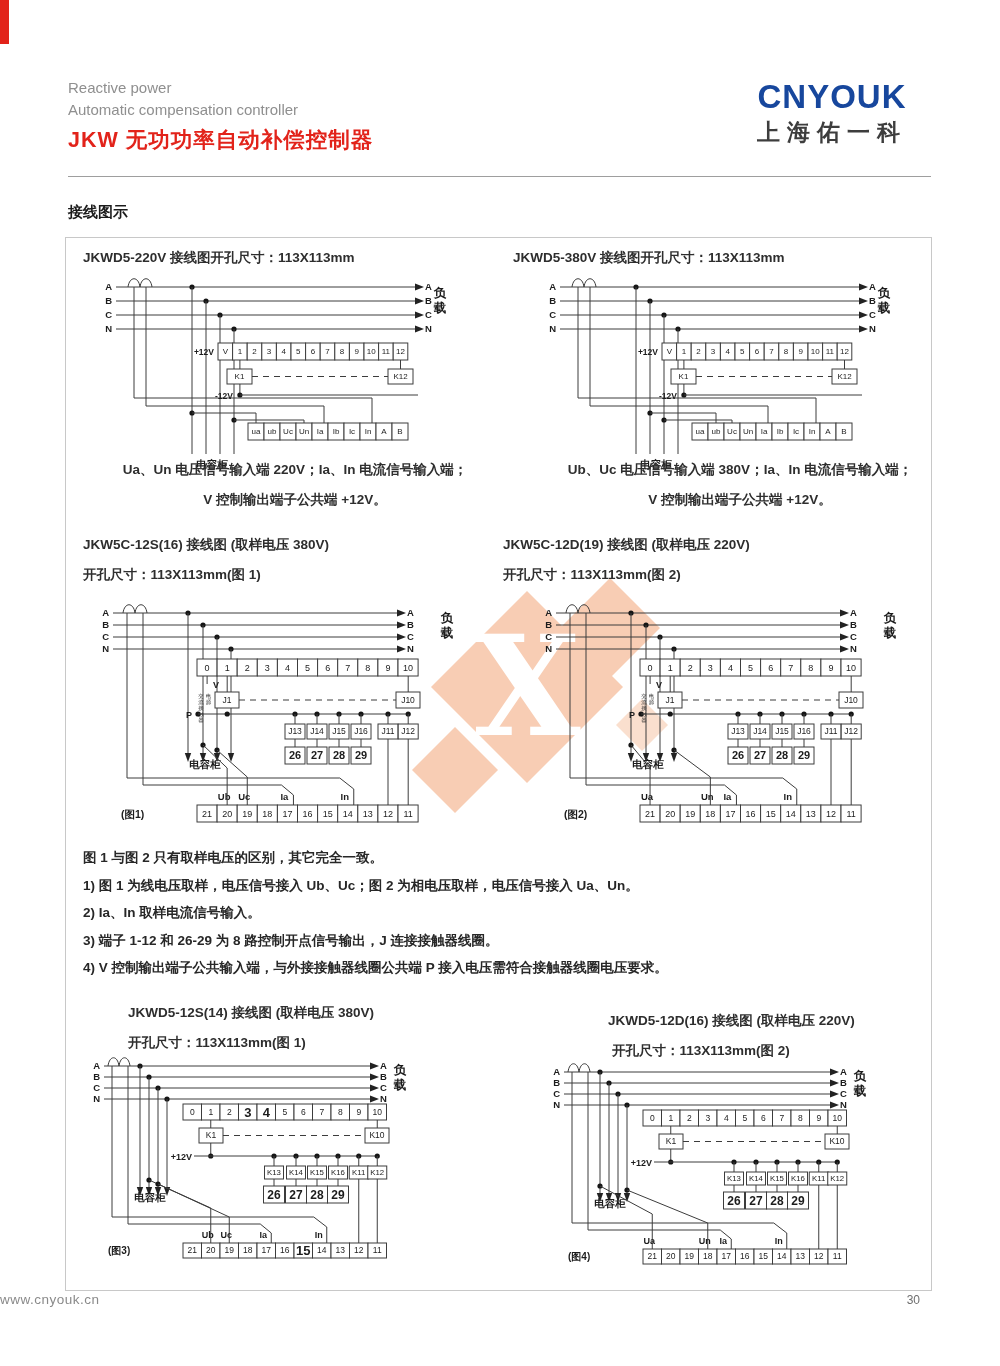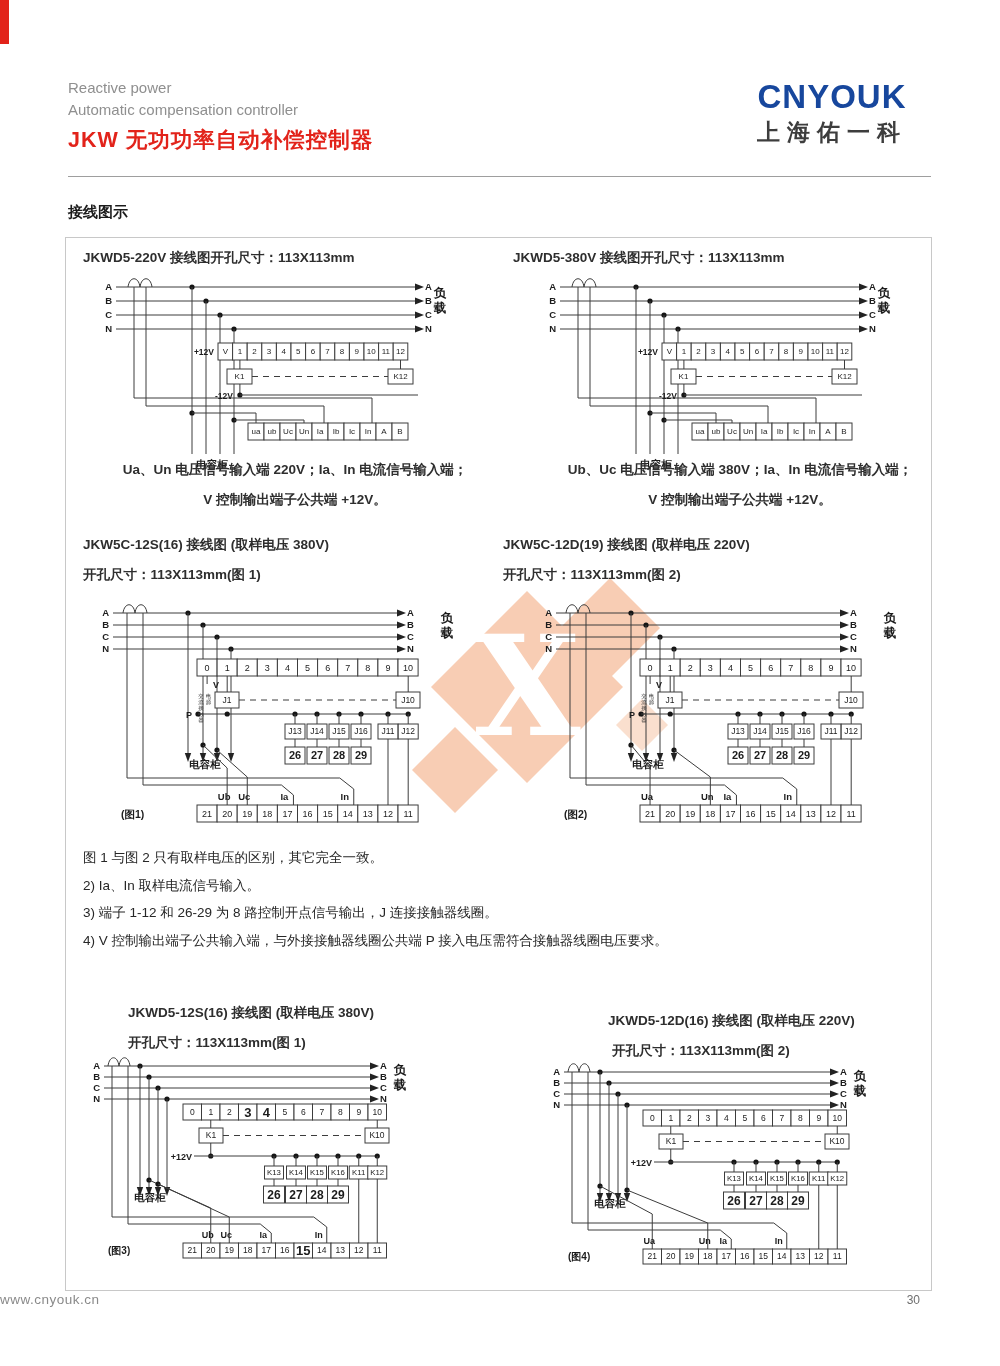--- a/index.html
+++ b/index.html
@@ -11,21 +11,21 @@
   .en-sub{left:68px;color:#8f8f8f;font-size:15px;}
   .cn-title{left:68px;top:125px;color:var(--accent);font-size:21.5px;font-weight:bold;letter-spacing:1px;}
   .logo{left:742px;top:80px;width:180px;text-align:center;}
   .logo-en{color:var(--blue);font-size:33px;font-weight:bold;letter-spacing:1px;line-height:34px;}
   .logo-cn{color:#3d3d3d;font-size:23px;font-weight:bold;letter-spacing:7px;margin-top:3px;}
   .rule{left:68px;top:176px;width:863px;height:1px;background:#9e9e9e;}
   .section-title{left:68px;top:203px;font-size:15px;font-weight:bold;color:#1b1b1b;}
   .main-box{left:65px;top:237px;width:865px;height:1052px;border:1px solid #c8c8c8;}
   .dg-title{font-size:13.5px;font-weight:600;color:#2e2e2e;white-space:nowrap;}
   .caption{width:400px;text-align:center;font-size:13.5px;font-weight:600;color:#2e2e2e;line-height:30px;}
-  .notes{left:83px;top:844px;width:830px;font-size:13.5px;color:#272727;line-height:27.5px;font-weight:400;}
+  .notes{left:83px;top:844px;width:830px;font-size:13.5px;color:#272727;line-height:27.5px;font-weight:700;}
   .footer{left:0;top:1292px;width:920px;display:flex;justify-content:space-between;align-items:baseline;gap:16px;}
   .footer-site{font-size:13.5px;color:#8a8a8a;letter-spacing:0.5px;}
   .footer-page{font-size:12px;color:#6f6f6f;}
   .wm{left:405px;top:565px;width:272px;height:272px;z-index:0;}
   svg.diagram{position:absolute;z-index:2;overflow:visible;}
   .layer1{position:absolute;z-index:1;}
   .layer2{position:absolute;z-index:2;}
 </style>
 </head>
 <body>
@@ -551,26 +551,27 @@
       <text x="323.05" y="219.65" font-size="9" text-anchor="middle" fill="#1c1c1c" font-weight="normal" font-family="&quot;Liberation Sans&quot;,&quot;DejaVu Sans&quot;,sans-serif">11</text>
       <text x="119.05" y="203" font-size="9.5" text-anchor="middle" fill="#1c1c1c" font-weight="600" font-family="&quot;Liberation Sans&quot;,&quot;DejaVu Sans&quot;,sans-serif">Ua</text>
       <text x="179.35000000000002" y="203" font-size="9.5" text-anchor="middle" fill="#1c1c1c" font-weight="600" font-family="&quot;Liberation Sans&quot;,&quot;DejaVu Sans&quot;,sans-serif">Un</text>
       <text x="199.45" y="203" font-size="9.5" text-anchor="middle" fill="#1c1c1c" font-weight="600" font-family="&quot;Liberation Sans&quot;,&quot;DejaVu Sans&quot;,sans-serif">Ia</text>
       <text x="259.75" y="203" font-size="9.5" text-anchor="middle" fill="#1c1c1c" font-weight="600" font-family="&quot;Liberation Sans&quot;,&quot;DejaVu Sans&quot;,sans-serif">In</text>
       <text x="36" y="221" font-size="10.5" text-anchor="start" fill="#1c1c1c" font-weight="600" font-family="&quot;Liberation Sans&quot;,&quot;DejaVu Sans&quot;,sans-serif">(图2)</text>
     </svg>
 
   <div class="abs notes layer2">
     <div>图 1 与图 2 只有取样电压的区别，其它完全一致。</div>
+    <div>1) 图 1 为线电压取样，电压信号接入 Ub、Uc；图 2 为相电压取样，电压信号接入 Ua、Un。</div>
     <div>2) Ia、In 取样电流信号输入。</div>
     <div>3) 端子 1-12 和 26-29 为 8 路控制开点信号输出，J 连接接触器线圈。</div>
     <div>4) V 控制输出端子公共输入端，与外接接触器线圈公共端 P 接入电压需符合接触器线圈电压要求。</div>
   </div>
 
-  <div class="abs dg-title layer2" style="left:128px;top:1004px">JKWD5-12S(16) 接线图 (取样电压 380V)</div>
+  <div class="abs dg-title layer2" style="left:128px;top:1004px">JKWD5-12S(14) 接线图 (取样电压 380V)</div>
   <div class="abs dg-title layer2" style="left:128px;top:1034px">开孔尺寸：113X113mm(图 1)</div>
   <div class="abs dg-title layer2" style="left:608px;top:1012px">JKWD5-12D(16) 接线图 (取样电压 220V)</div>
   <div class="abs dg-title layer2" style="left:612px;top:1042px">开孔尺寸：113X113mm(图 2)</div>
 
   <svg class="diagram" style="left:78px;top:1056px" width="340" height="215" viewBox="0 0 340 215">
       <text x="22" y="13.2" font-size="9.5" text-anchor="end" fill="#1c1c1c" font-weight="600" font-family="&quot;Liberation Sans&quot;,&quot;DejaVu Sans&quot;,sans-serif">A</text>
       <line x1="26" y1="10" x2="295" y2="10" stroke="#3c3c3c" stroke-width="1"></line>
       <path d="M 301 10 L 292 6.4 L 292 13.6 Z" fill="#222"></path>
       <text x="302" y="13.2" font-size="9.5" text-anchor="start" fill="#1c1c1c" font-weight="600" font-family="&quot;Liberation Sans&quot;,&quot;DejaVu Sans&quot;,sans-serif">A</text>
       <text x="22" y="24.2" font-size="9.5" text-anchor="end" fill="#1c1c1c" font-weight="600" font-family="&quot;Liberation Sans&quot;,&quot;DejaVu Sans&quot;,sans-serif">B</text>

